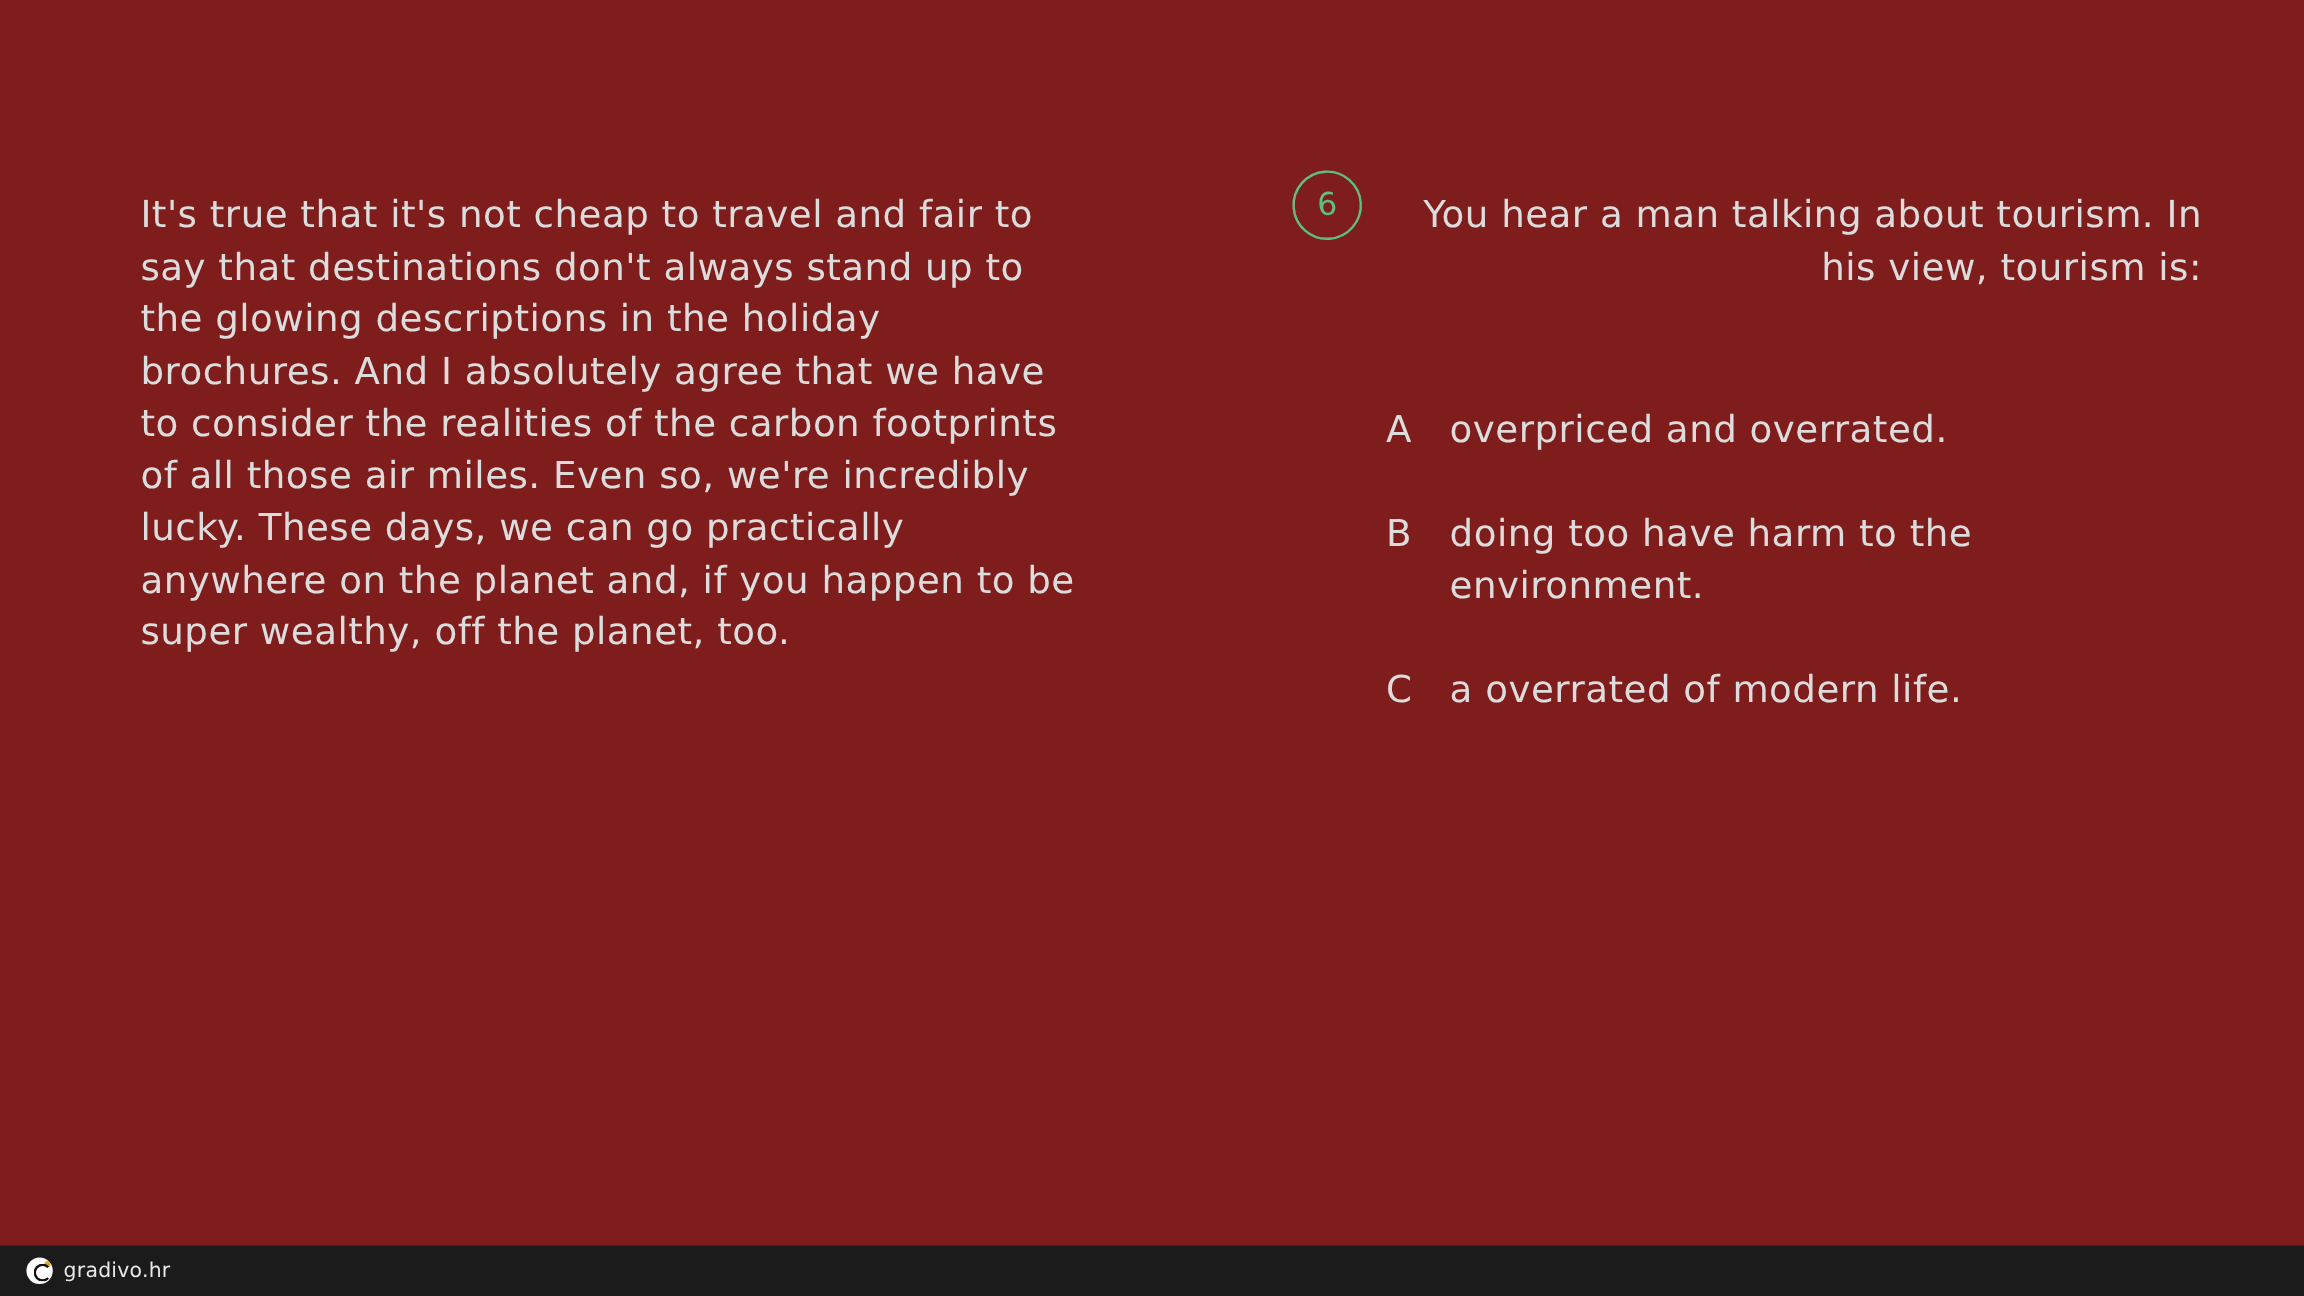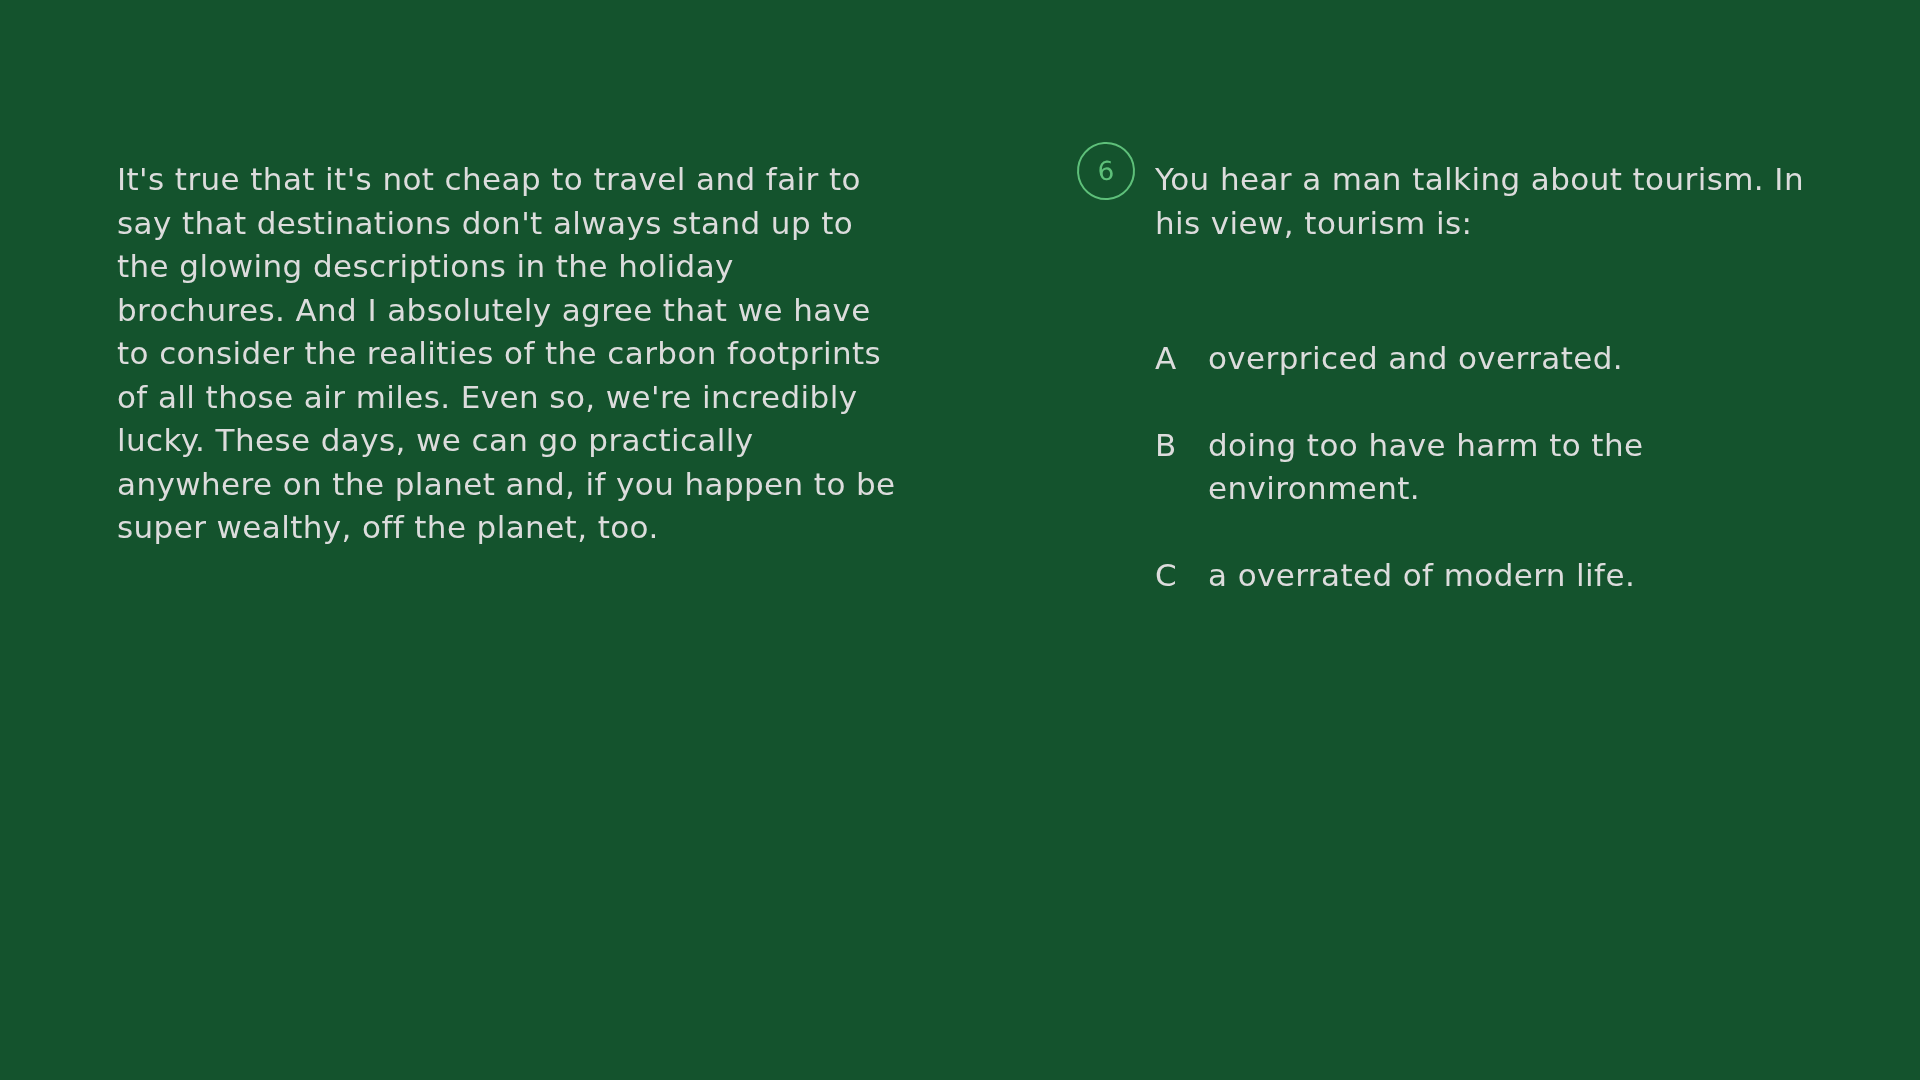--- a/index.html
+++ b/index.html
@@ -7,21 +7,21 @@
     width: 1920px;
     height: 1080px;
     background: #333333;
     overflow: hidden;
     font-family: "DejaVu Sans", sans-serif;
   }
   .slide {
     position: relative;
     width: 1920px;
     height: 1080px;
-    background: #14532d;
+    background: #7f1d1d;
   }
 
   
   .passage {
     position: absolute;
     left: 117px;
     top: 158px;
     width: 790px;
     color: #dcdcdc;
     font-size: 31px;
@@ -57,20 +57,21 @@
     text-align: center;
     font-family: "DejaVu Sans", sans-serif;
     transform: rotate(-4deg);
   }
   .q-text {
     color: #dcdcdc;
     font-size: 31px;
     line-height: 43.5px;
     letter-spacing: 0.4px;
     white-space: pre-wrap;
+    text-align: right;
   }
 
   .options {
     margin-top: 92px;
   }
   .option {
     display: flex;
     align-items: flex-start;
     margin-bottom: 43px;
     color: #dcdcdc;
@@ -163,14 +164,18 @@
       </div>
 
       <div class="option">
         <span class="option-letter">C</span>
         <span class="option-text">a overrated of modern life.</span>
       </div>
 
     </div>
   </div>
 
+  <div class="footer">
+    <span class="footer-logo"></span>
+    <span class="footer-text">gradivo.hr</span>
+  </div>
 
 </div>
 
 </body></html>

